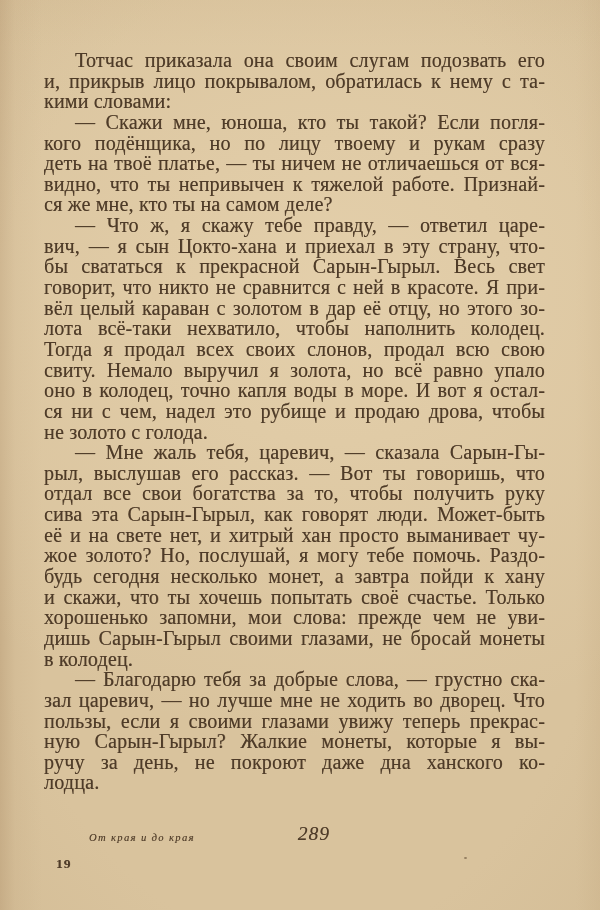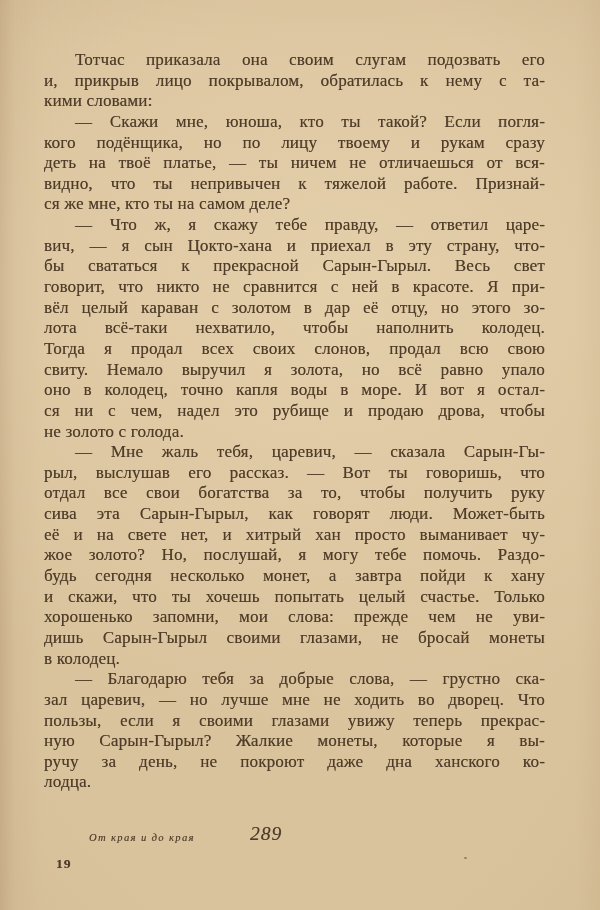--- a/index.html
+++ b/index.html
@@ -22,21 +22,21 @@
     font-family: "Liberation Serif", "DejaVu Serif", serif;
     color: var(--ink, #4e3b28);
   }
   .text-block {
     position: absolute;
     left: 44px;
     top: 50px;
     width: 501px;
   }
   .line {
-    font-size: 17px;
+    font-size: 20px;
     line-height: 20.65px;
     height: 20.65px;
     text-align: justify;
     text-align-last: justify;
     letter-spacing: 0.2px;
     text-shadow: 0.3px 0.2px 0.4px rgba(78,58,38,0.55);
   }
   .line.para-first { text-indent: 31px; }
   .line.para-last  { text-align-last: left; }
   .footer {
@@ -63,21 +63,21 @@
     font-size: 10.5px;
     letter-spacing: 1.4px;
     text-shadow: 0.3px 0.2px 0.3px rgba(78,58,38,0.45);
     font-style: italic;
   }
   .pagenum {
     position: absolute;
     left: 206px;
     top: -1px;
     width: 80px;
-    text-align: left;
+    text-align: right;
     font-style: italic;
     font-size: 19.5px;
     letter-spacing: 1px;
     text-shadow: 0.3px 0.2px 0.4px rgba(78,58,38,0.5);
   }
   .speck {
     position: absolute;
     border-radius: 50%;
     background: rgba(90,70,48,0.55);
   }
@@ -109,21 +109,21 @@
       <div class="line">оно в колодец, точно капля воды в море. И вот я остал-</div>
       <div class="line">ся ни с чем, надел это рубище и продаю дрова, чтобы</div>
       <div class="line para-last">не золото с голода.</div>
       <div class="line para-first">— Мне жаль тебя, царевич, — сказала Сарын-Гы-</div>
       <div class="line">рыл, выслушав его рассказ. — Вот ты говоришь, что</div>
       <div class="line">отдал все свои богатства за то, чтобы получить руку</div>
       <div class="line">сива эта Сарын-Гырыл, как говорят люди. Может-быть</div>
       <div class="line">её и на свете нет, и хитрый хан просто выманивает чу-</div>
       <div class="line">жое золото? Но, послушай, я могу тебе помочь. Раздо-</div>
       <div class="line">будь сегодня несколько монет, а завтра пойди к хану</div>
-      <div class="line">и скажи, что ты хочешь попытать целый счастье. Только</div>
+      <div class="line">и скажи, что ты хочешь попытать своё счастье. Только</div>
       <div class="line">хорошенько запомни, мои слова: прежде чем не уви-</div>
       <div class="line">дишь Сарын-Гырыл своими глазами, не бросай монеты</div>
       <div class="line para-last">в колодец.</div>
       <div class="line para-first">— Благодарю тебя за добрые слова, — грустно ска-</div>
       <div class="line">зал царевич, — но лучше мне не ходить во дворец. Что</div>
       <div class="line">пользы, если я своими глазами увижу теперь прекрас-</div>
       <div class="line">ную Сарын-Гырыл? Жалкие монеты, которые я вы-</div>
       <div class="line">ручу за день, не покроют даже дна ханского ко-</div>
       <div class="line para-last">лодца.</div>
     </div>

